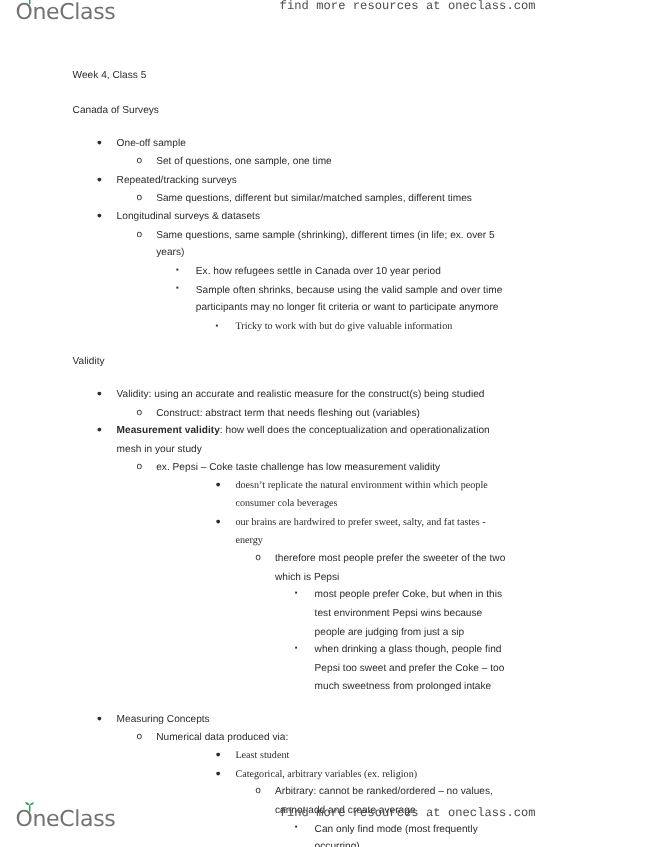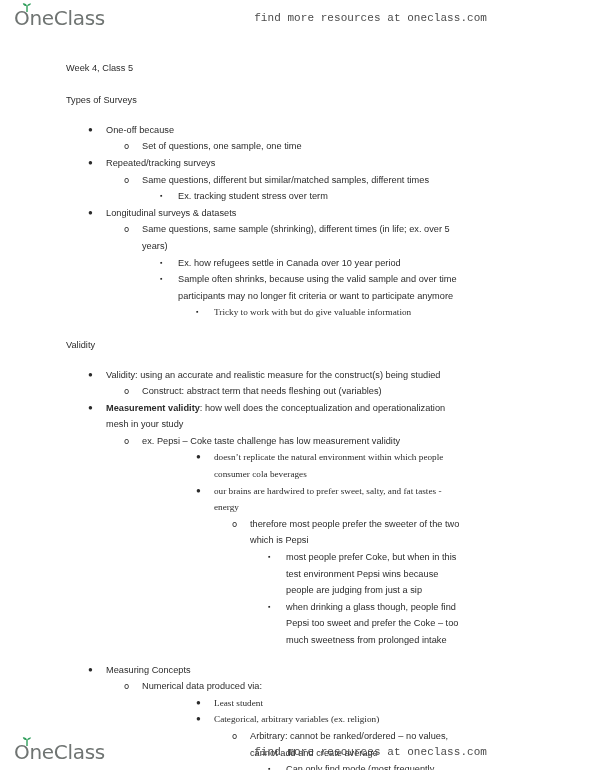--- a/index.html
+++ b/index.html
@@ -16,21 +16,21 @@
     overflow: hidden;
   }
 
   
   .brandbar {
     position: absolute;
     left: 0;
     width: 504px;
     height: 36px;
     display: flex;
-    align-items: center;
+    align-items: flex-start;
     justify-content: space-between;
     box-sizing: border-box;
     padding: 0 17px 0 14px;
   }
   .brandbar.header { top: 0; }
   .brandbar.footer { top: 734px; }
 
   .logo {
     display: flex;
     align-items: baseline;
@@ -135,42 +135,38 @@
     </svg>
     <span class="logo-text">OneClass</span>
   </div>
   <div class="tagline">find more resources at oneclass.com</div>
 </div>
 
 <div class="doc">
 
   <div class="line para">Week 4, Class 5</div>
 
-  <div class="line para tight">Types of Surveys</div>
-
-  <div class="line item lvl1">
-    <span class="marker m-disc">●</span>
-    <span class="itext">One-off because</span>
+  <div class="line para tight">Canada of Surveys</div>
+
+  <div class="line item lvl1">
+    <span class="marker m-disc">●</span>
+    <span class="itext">One-off sample</span>
   </div>
   <div class="line item lvl2">
     <span class="marker m-circ">o</span>
     <span class="itext">Set of questions, one sample, one time</span>
   </div>
 
   <div class="line item lvl1">
     <span class="marker m-disc">●</span>
     <span class="itext">Repeated/tracking surveys</span>
   </div>
   <div class="line item lvl2">
     <span class="marker m-circ">o</span>
     <span class="itext">Same questions, different but similar/matched samples, different times</span>
-  </div>
-  <div class="line item lvl3">
-    <span class="marker m-sq">▪</span>
-    <span class="itext">Ex. tracking student stress over term</span>
   </div>
 
   <div class="line item lvl1">
     <span class="marker m-disc">●</span>
     <span class="itext">Longitudinal surveys &amp; datasets</span>
   </div>
   <div class="line item lvl2">
     <span class="marker m-circ">o</span>
     <span class="itext">Same questions, same sample (shrinking), different times (in life; ex. over 5 years)</span>
   </div>

